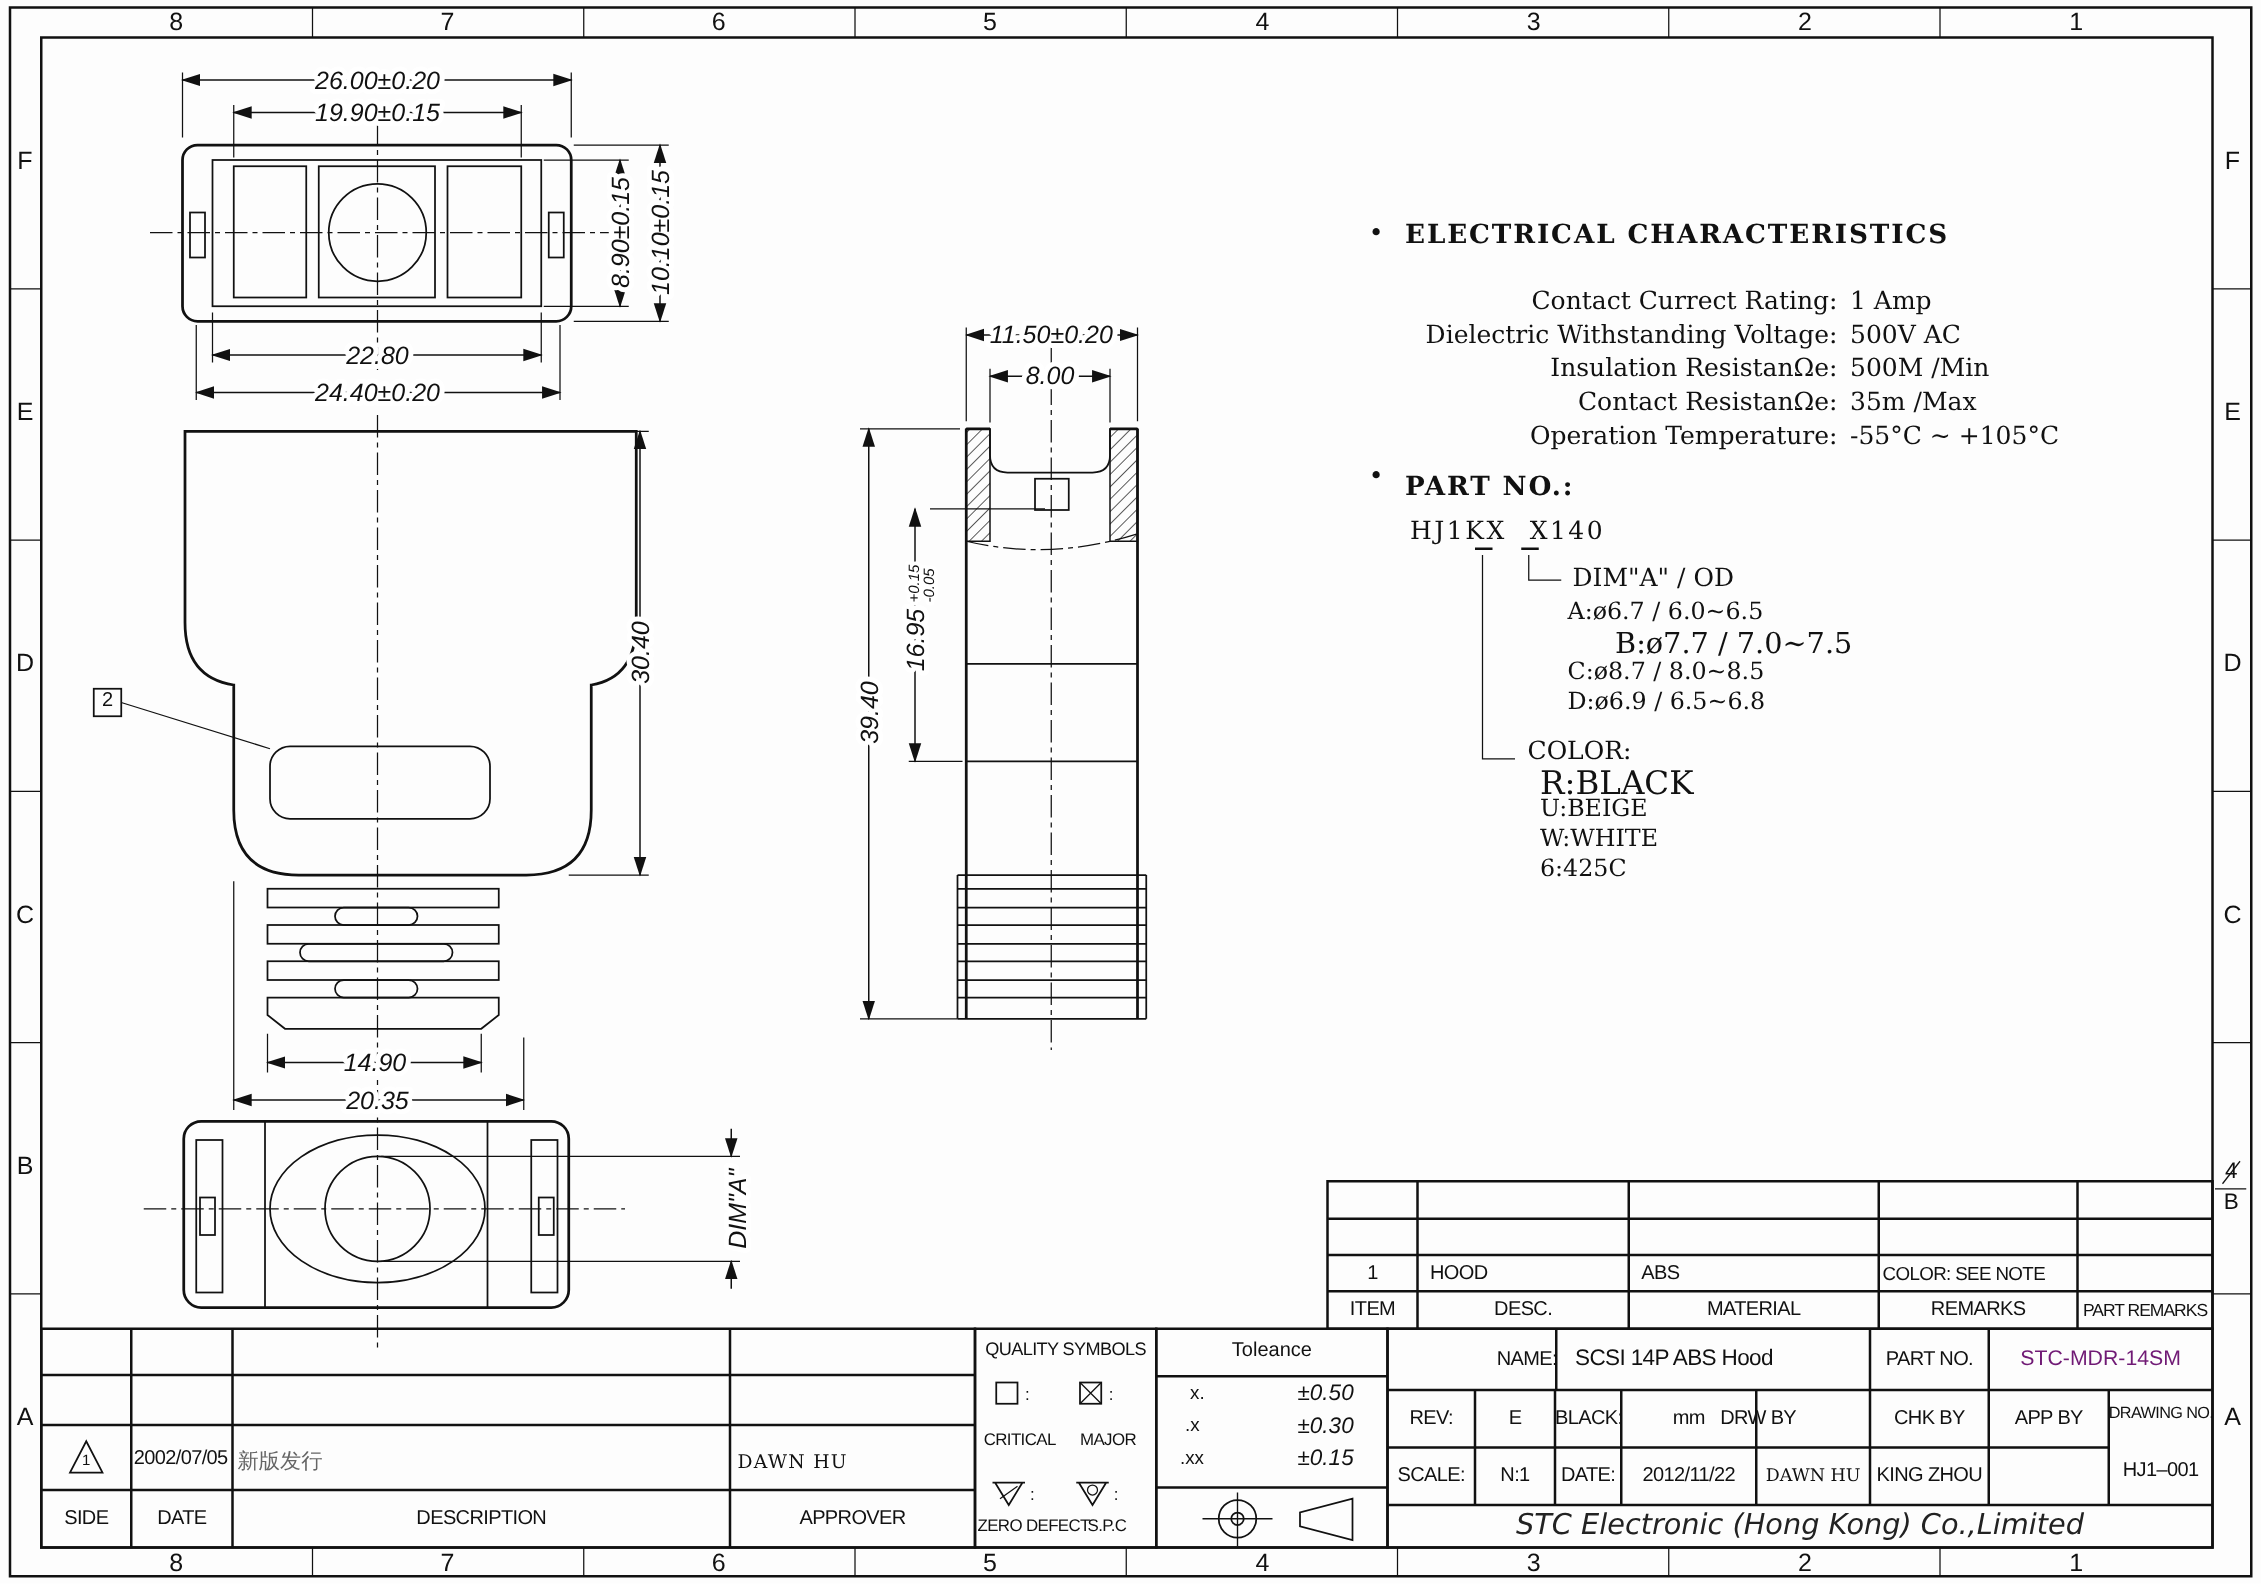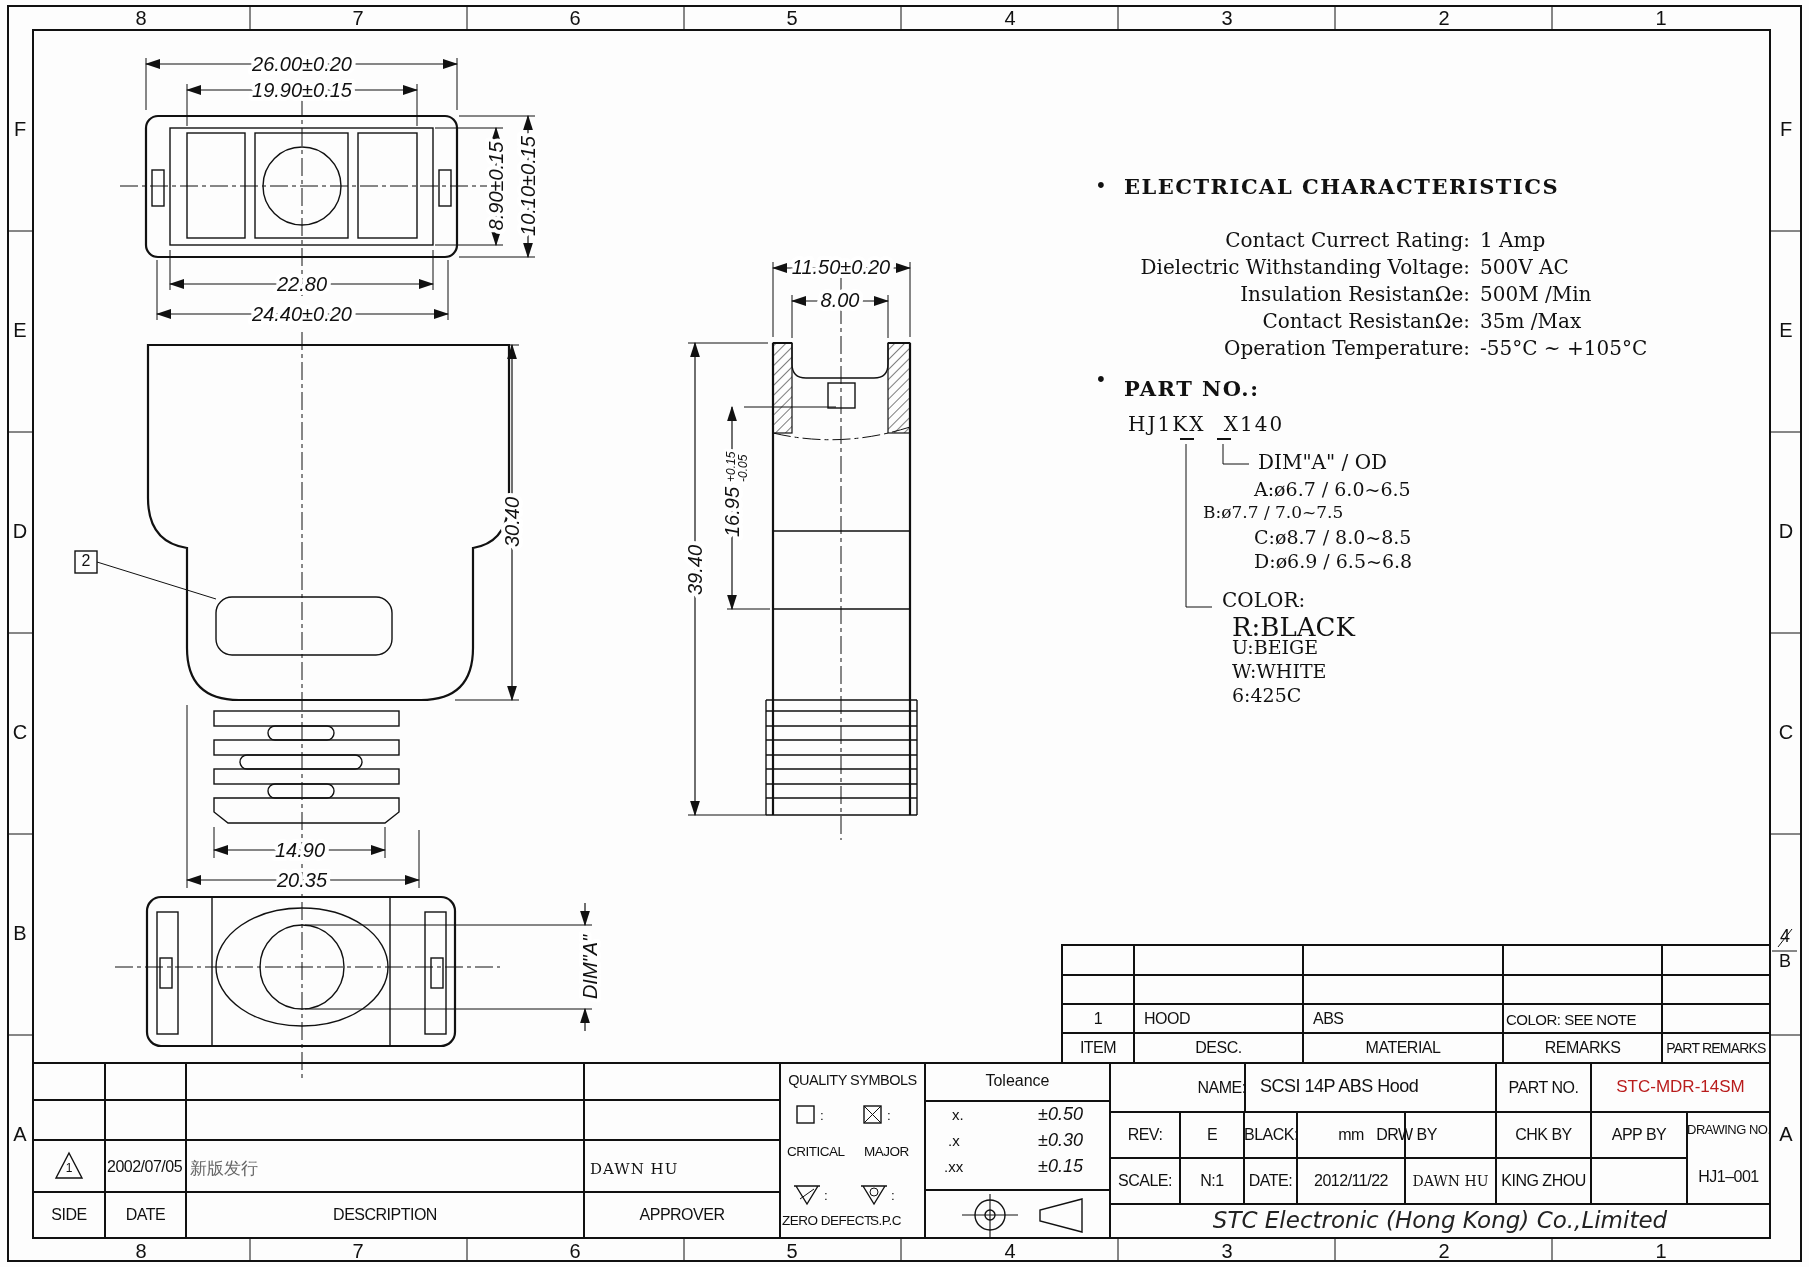--- a/index.html
+++ b/index.html
@@ -278,21 +278,21 @@
 </div>
 
 <div>
   <div class="t elab" style="left:1095px;top:368px">•</div>
   <div class="t etitle" style="left:1124px;top:376px">PART  NO.:</div>
   <div class="t elab" style="left:1128px;top:412px;letter-spacing:2px;word-spacing:10px">HJ1KX X140</div>
   <div class="ul" style="left:1180px;top:438px;width:14px"></div>
   <div class="ul" style="left:1217px;top:438px;width:14px"></div>
   <div class="t elab" style="left:1258px;top:450px">DIM"A"  /  OD</div>
   <div class="t elab" style="left:1254px;top:478px;font-size:19px">A:ø6.7  /  6.0~6.5</div>
-  <div class="t elab" style="left:1203px;top:502px;font-size:17px">B:ø7.7  /  7.0~7.5</div>
+  <div class="t elab" style="left:1292px;top:502px;font-size:23px">B:ø7.7  /  7.0~7.5</div>
   <div class="t elab" style="left:1254px;top:526px;font-size:19px">C:ø8.7  /  8.0~8.5</div>
   <div class="t elab" style="left:1254px;top:550px;font-size:19px">D:ø6.9  /  6.5~6.8</div>
   <div class="t elab" style="left:1222px;top:588px">COLOR:</div>
   <div class="t elab" style="left:1232px;top:612px;font-size:26px">R:BLACK</div>
   <div class="t elab" style="left:1232px;top:636px;font-size:19px">U:BEIGE</div>
   <div class="t elab" style="left:1232px;top:660px;font-size:19px">W:WHITE</div>
   <div class="t elab" style="left:1232px;top:684px;font-size:19px">6:425C</div>
 </div>
 
 <div>
@@ -338,21 +338,21 @@
   <div class="t cellh ctr" style="left:1134px;top:1039px;width:169px">DESC.</div>
   <div class="t cellh ctr" style="left:1303px;top:1039px;width:200px">MATERIAL</div>
   <div class="t cellh ctr" style="left:1503px;top:1039px;width:159px">REMARKS</div>
   <div class="t ctr" style="left:1662px;top:1040px;width:108px;font:14px 'Liberation Sans',sans-serif;letter-spacing:-0.8px">PART REMARKS</div>
 </div>
 
 <div>
   <div class="t cellh ctr" style="left:1154px;top:1079px;width:135px">NAME:</div>
   <div class="t" style="left:1260px;top:1076px;font:18px 'Liberation Sans',sans-serif;letter-spacing:-0.5px">SCSI  14P  ABS  Hood</div>
   <div class="t cellh ctr" style="left:1496px;top:1079px;width:95px">PART  NO.</div>
-  <div class="t ctr" style="left:1591px;top:1077px;width:179px;font:17px 'Liberation Sans',sans-serif;color:#b91c1c">STC-MDR-14SM</div>
+  <div class="t ctr" style="left:1591px;top:1077px;width:179px;font:17px 'Liberation Sans',sans-serif;color:#701a75">STC-MDR-14SM</div>
 
   <div class="t cellh ctr" style="left:1110px;top:1126px;width:70px">REV:</div>
   <div class="t cellh ctr" style="left:1180px;top:1126px;width:64px">E</div>
   <div class="t cellh ctr" style="left:1244px;top:1126px;width:53px">BLACK:</div>
   <div class="t cellh ctr" style="left:1297px;top:1126px;width:108px">mm</div>
   <div class="t cellh ctr" style="left:1361px;top:1126px;width:91px">DRW  BY</div>
   <div class="t cellh ctr" style="left:1496px;top:1126px;width:95px">CHK  BY</div>
   <div class="t cellh ctr" style="left:1591px;top:1126px;width:96px">APP  BY</div>
   <div class="t ctr" style="left:1687px;top:1122px;width:83px;font:13px 'Liberation Sans',sans-serif;letter-spacing:-0.5px">DRAWING  NO.</div>
 

